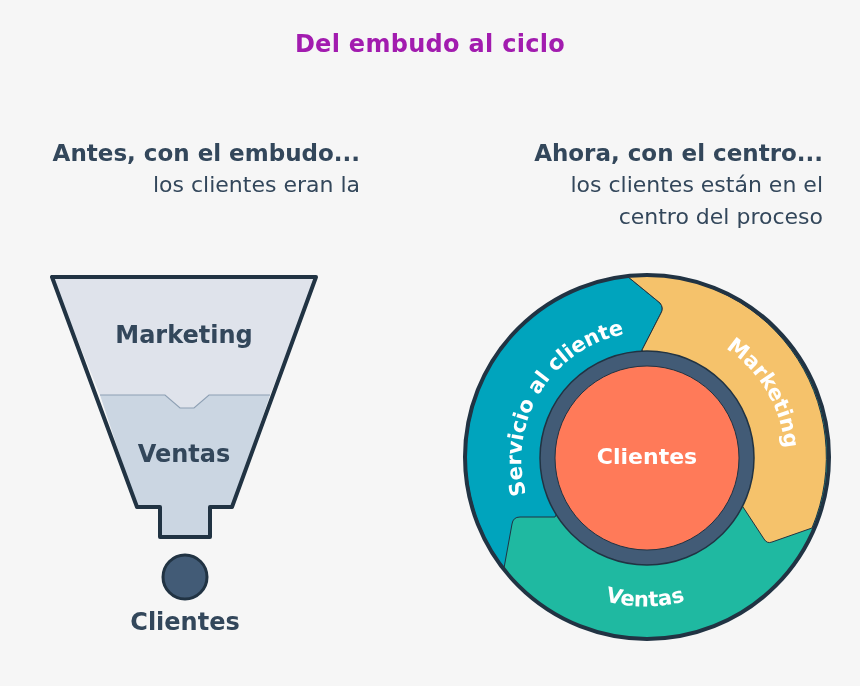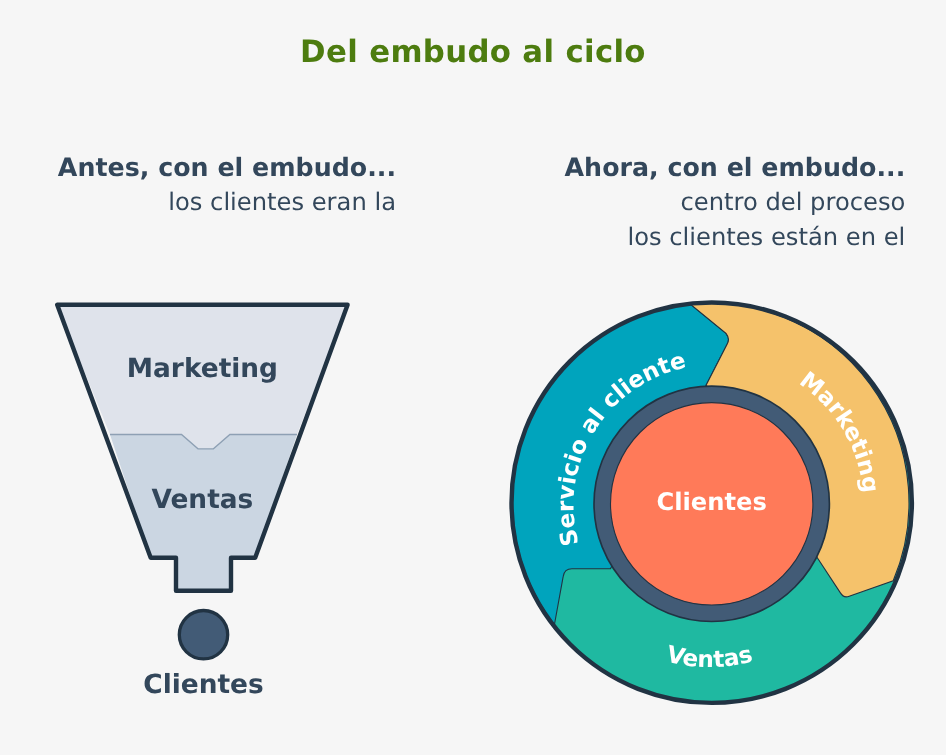--- a/index.html
+++ b/index.html
@@ -6,45 +6,45 @@
   body {
     width: 860px; height: 686px;
     background: #f6f6f6;
     font-family: "DejaVu Sans", "Liberation Sans", sans-serif;
     color: #33475b;
     position: relative;
     overflow: hidden;
   }
   .title {
     position: absolute; left: 0; top: 30px; width: 860px;
-    text-align: center; font-size: 28px; font-weight: 600;
-    letter-spacing: 0.3px; color: #4d7c0f;
+    text-align: center; font-size: 24px; font-weight: 600;
+    letter-spacing: 0.3px; color: #a21caf;
   }
   .caption {
     position: absolute; text-align: right; font-size: 22px; line-height: 32px;
   }
   .caption .lead { font-weight: bold; font-size: 23px; }
   .caption.left { left: 10px; width: 350px; top: 137px; }
   .caption.right { left: 463px; width: 360px; top: 137px; }
   svg.diagram { position: absolute; left: 0; top: 0; }
 </style>
 </head>
 <body>
 
 <div class="title">Del embudo al ciclo</div>
 
 <div class="caption left">
   <div class="lead">Antes, con el embudo...</div>
   <div>los clientes eran la</div>
 </div>
 
 <div class="caption right">
-  <div class="lead">Ahora, con el embudo...</div>
+  <div class="lead">Ahora, con el centro...</div>
+  <div>los clientes están en el</div>
   <div>centro del proceso</div>
-  <div>los clientes están en el</div>
 </div>
 
 <svg class="diagram" width="860" height="686" viewBox="0 0 860 686">
   <defs>
     <path id="arc-servicio" d="M 525 490 A 128 128 0 0 1 620 335"></path>
     <path id="arc-marketing" d="M 720 345 A 132 132 0 0 1 785 455"></path>
     <path id="arc-ventas" d="M 590 596 A 150 150 0 0 0 700 596"></path>
   </defs>
 
   <g>

